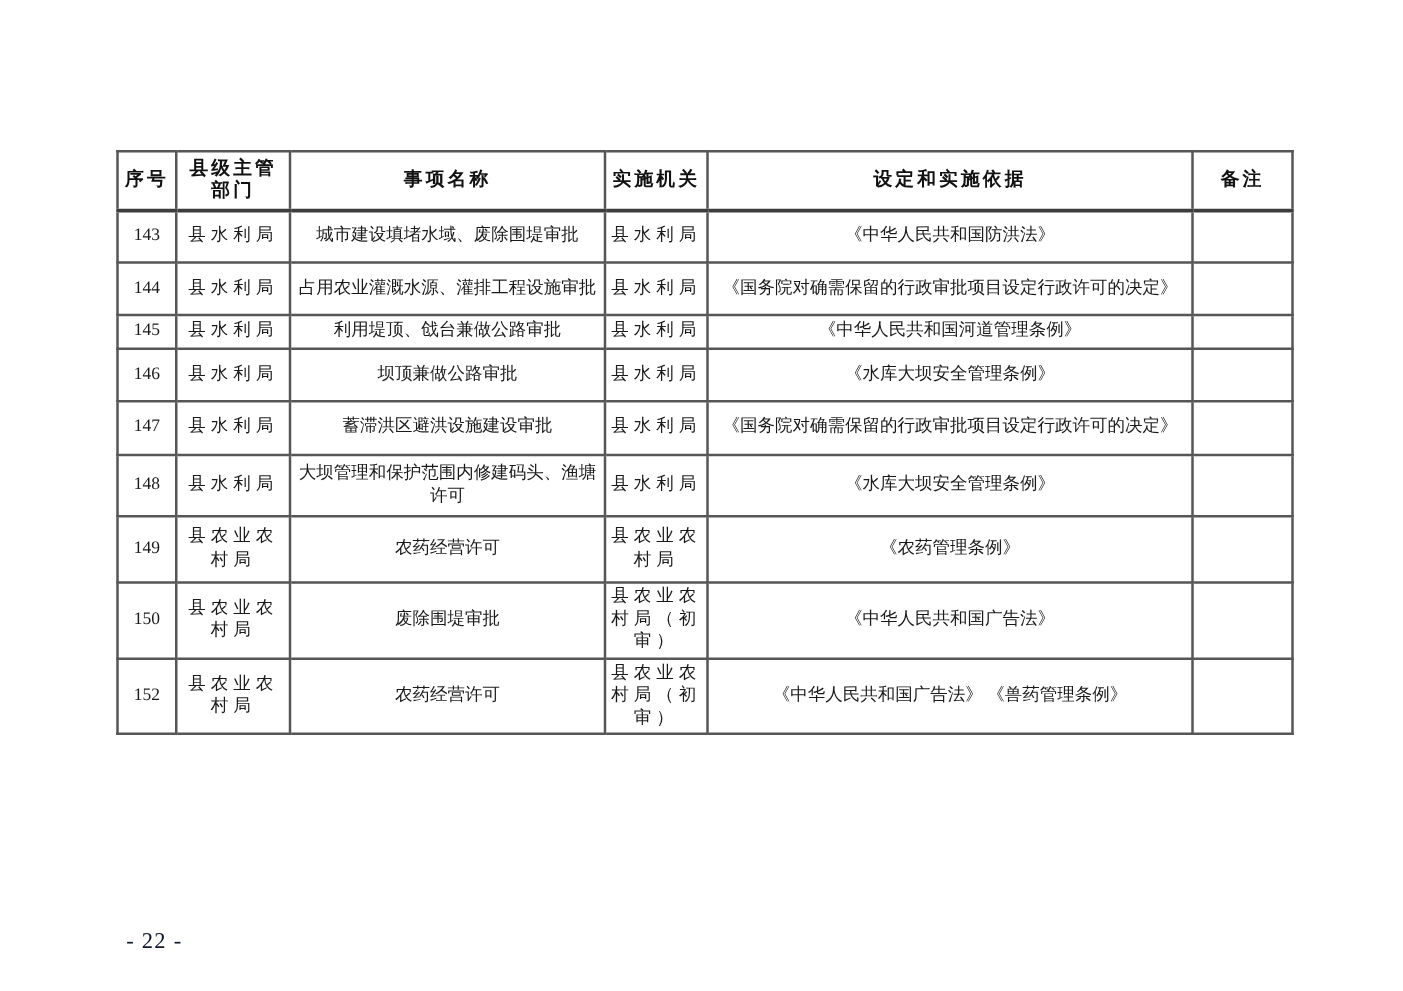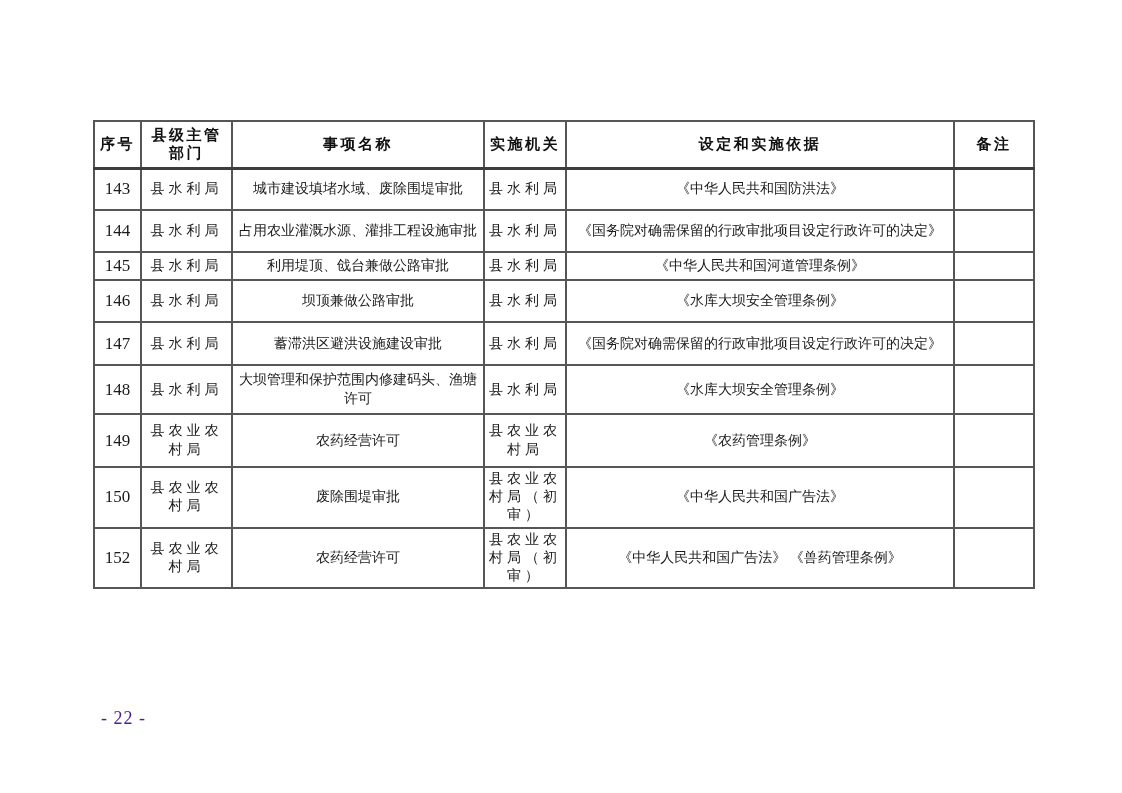--- a/index.html
+++ b/index.html
@@ -46,27 +46,27 @@
   .approval-table thead tr { height: 47px; }
   .approval-table tbody tr { height: 42px; }
   .approval-table tbody tr:nth-child(3) { height: 27px; }
   .approval-table tbody tr:nth-child(5) { height: 43px; }
   .approval-table tbody tr:nth-child(6) { height: 49px; margin-top: 43px; }
   .approval-table tbody tr:nth-child(7) { height: 53px; }
   .approval-table tbody tr:nth-child(8) { height: 58px; }
   .approval-table tbody tr:nth-child(9) { height: 41px; }
   .approval-table tbody tr:nth-child(10) { height: 62px; }
   td.c-dept, td.c-agency { letter-spacing: 4px; border-radius: 16px; }
-  td.c-no { letter-spacing: 0; font-size: 17px; }
+  td.c-no { letter-spacing: 0; font-size: 14px; }
   .page-number {
     position: absolute;
-    left: 101px; top: 708px;
+    left: 101px; top: 742px;
     font-size: 18px;
     letter-spacing: 1px;
-    color: #4c1d95;
+    color: #0f172a;
   }
 </style>
 </head>
 <body>
 
 <div class="page">
 
   <table class="approval-table">
     <colgroup>
       <col style="width:47px">

